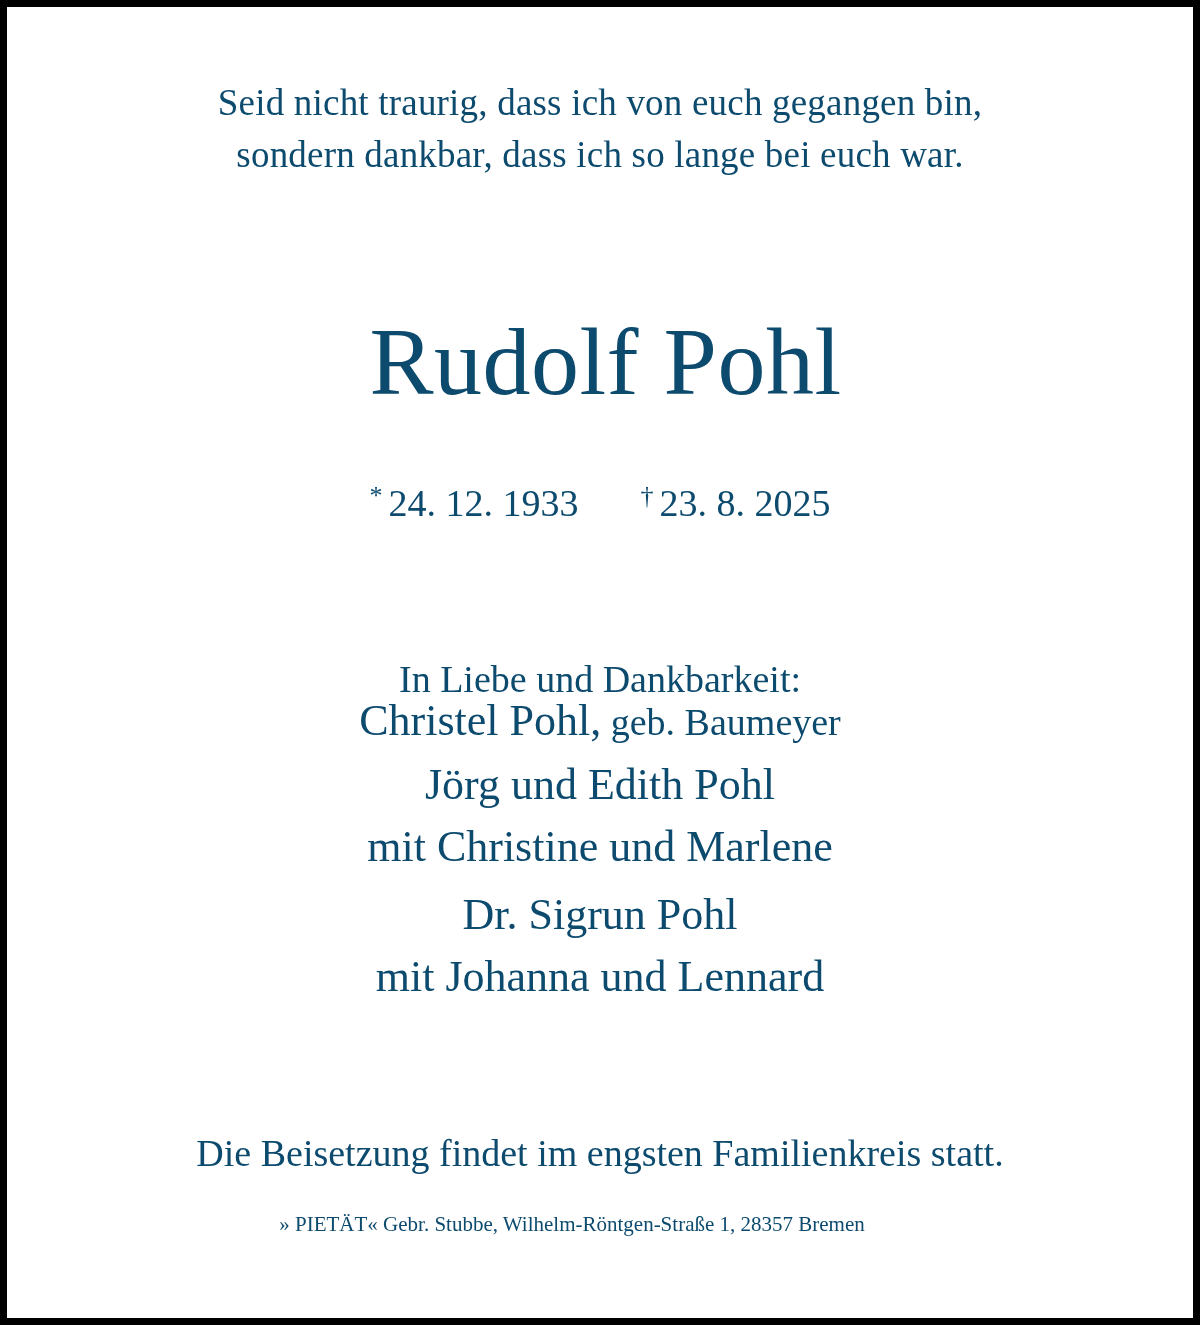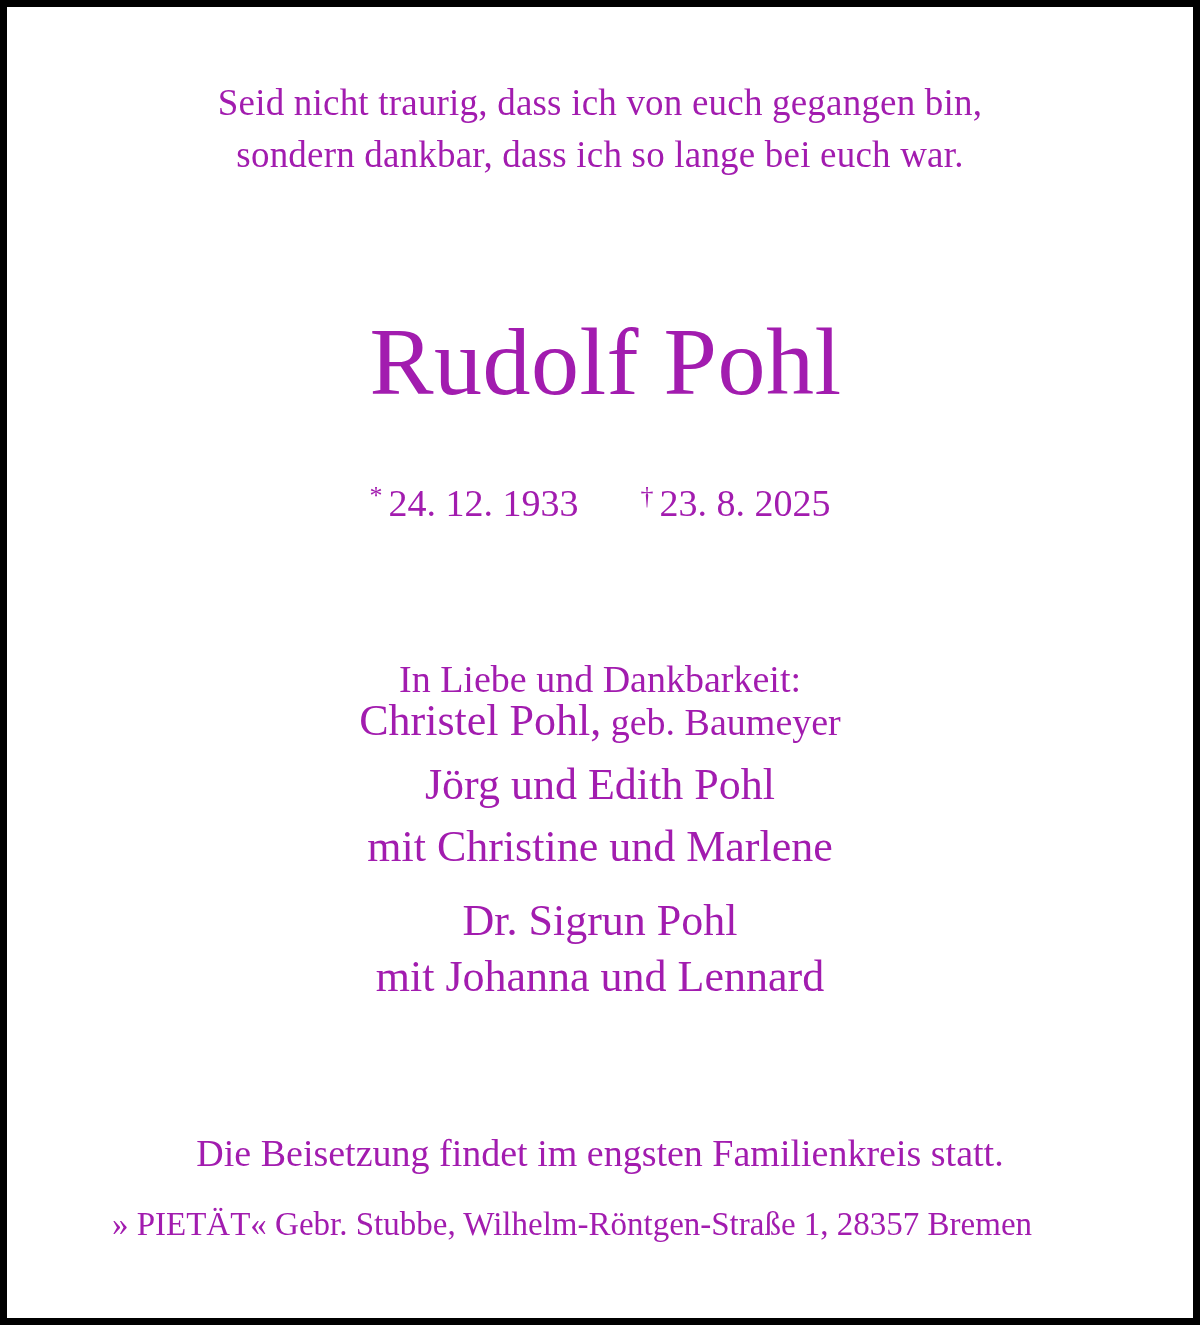--- a/index.html
+++ b/index.html
@@ -1,38 +1,38 @@
 <!DOCTYPE html>
 <html><head>
   <meta charset="utf-8">
   <style>
     html, body { margin: 0; padding: 0; background: #000; }
     body { width: 1200px; height: 1325px; position: relative; overflow: hidden; }
     .frame {
       position: absolute; left: 7px; top: 7px; width: 1186px; height: 1311px;
       background: #ffffff; box-sizing: border-box;
-      font-family: "Liberation Serif", "DejaVu Serif", serif; color: #a21caf;
+      font-family: "Liberation Serif", "DejaVu Serif", serif; color: #0c4a6e;
     }
     .line { position: absolute; left: 0; right: 0; text-align: center; white-space: nowrap; }
     .motto { font-size: 37px; line-height: 52px; top: 70px; letter-spacing: 0.2px; }
     .motto div { height: 52px; }
     .name { top: 300px; font-size: 96px; line-height: 110px; letter-spacing: 0.5px; margin-left: 11px; }
     .dates { top: 464px; font-size: 38px; line-height: 50px; }
     .dates .sym { font-size: 26px; vertical-align: 12px; margin-right: 6px; }
     .dates .gap { display: inline-block; width: 62px; }
     .intro { top: 646px; font-size: 38px; line-height: 52px; }
     .fam { font-size: 44px; line-height: 60px; }
     .fam .small { font-size: 38px; text-align: center; }
     .f1 { top: 684px; }
     .f2 { top: 748px; }
     .f3 { top: 810px; }
-    .f4 { top: 878px; margin-top: 6px; }
+    .f4 { top: 878px; }
     .f5 { top: 940px; }
     .burial { top: 1120px; font-size: 38px; line-height: 52px; }
-    .undertaker { top: 1194px; font-size: 33px; line-height: 46px; left: 12px; right: 68px; }
+    .undertaker { top: 1194px; font-size: 21px; line-height: 46px; left: 12px; right: 68px; }
   </style>
 </head>
 <body>
 
 <div class="frame">
   <div class="line motto">
     <div>Seid nicht traurig, dass ich von euch gegangen bin,</div>
     <div>sondern dankbar, dass ich so lange bei euch war.</div>
   </div>
 

